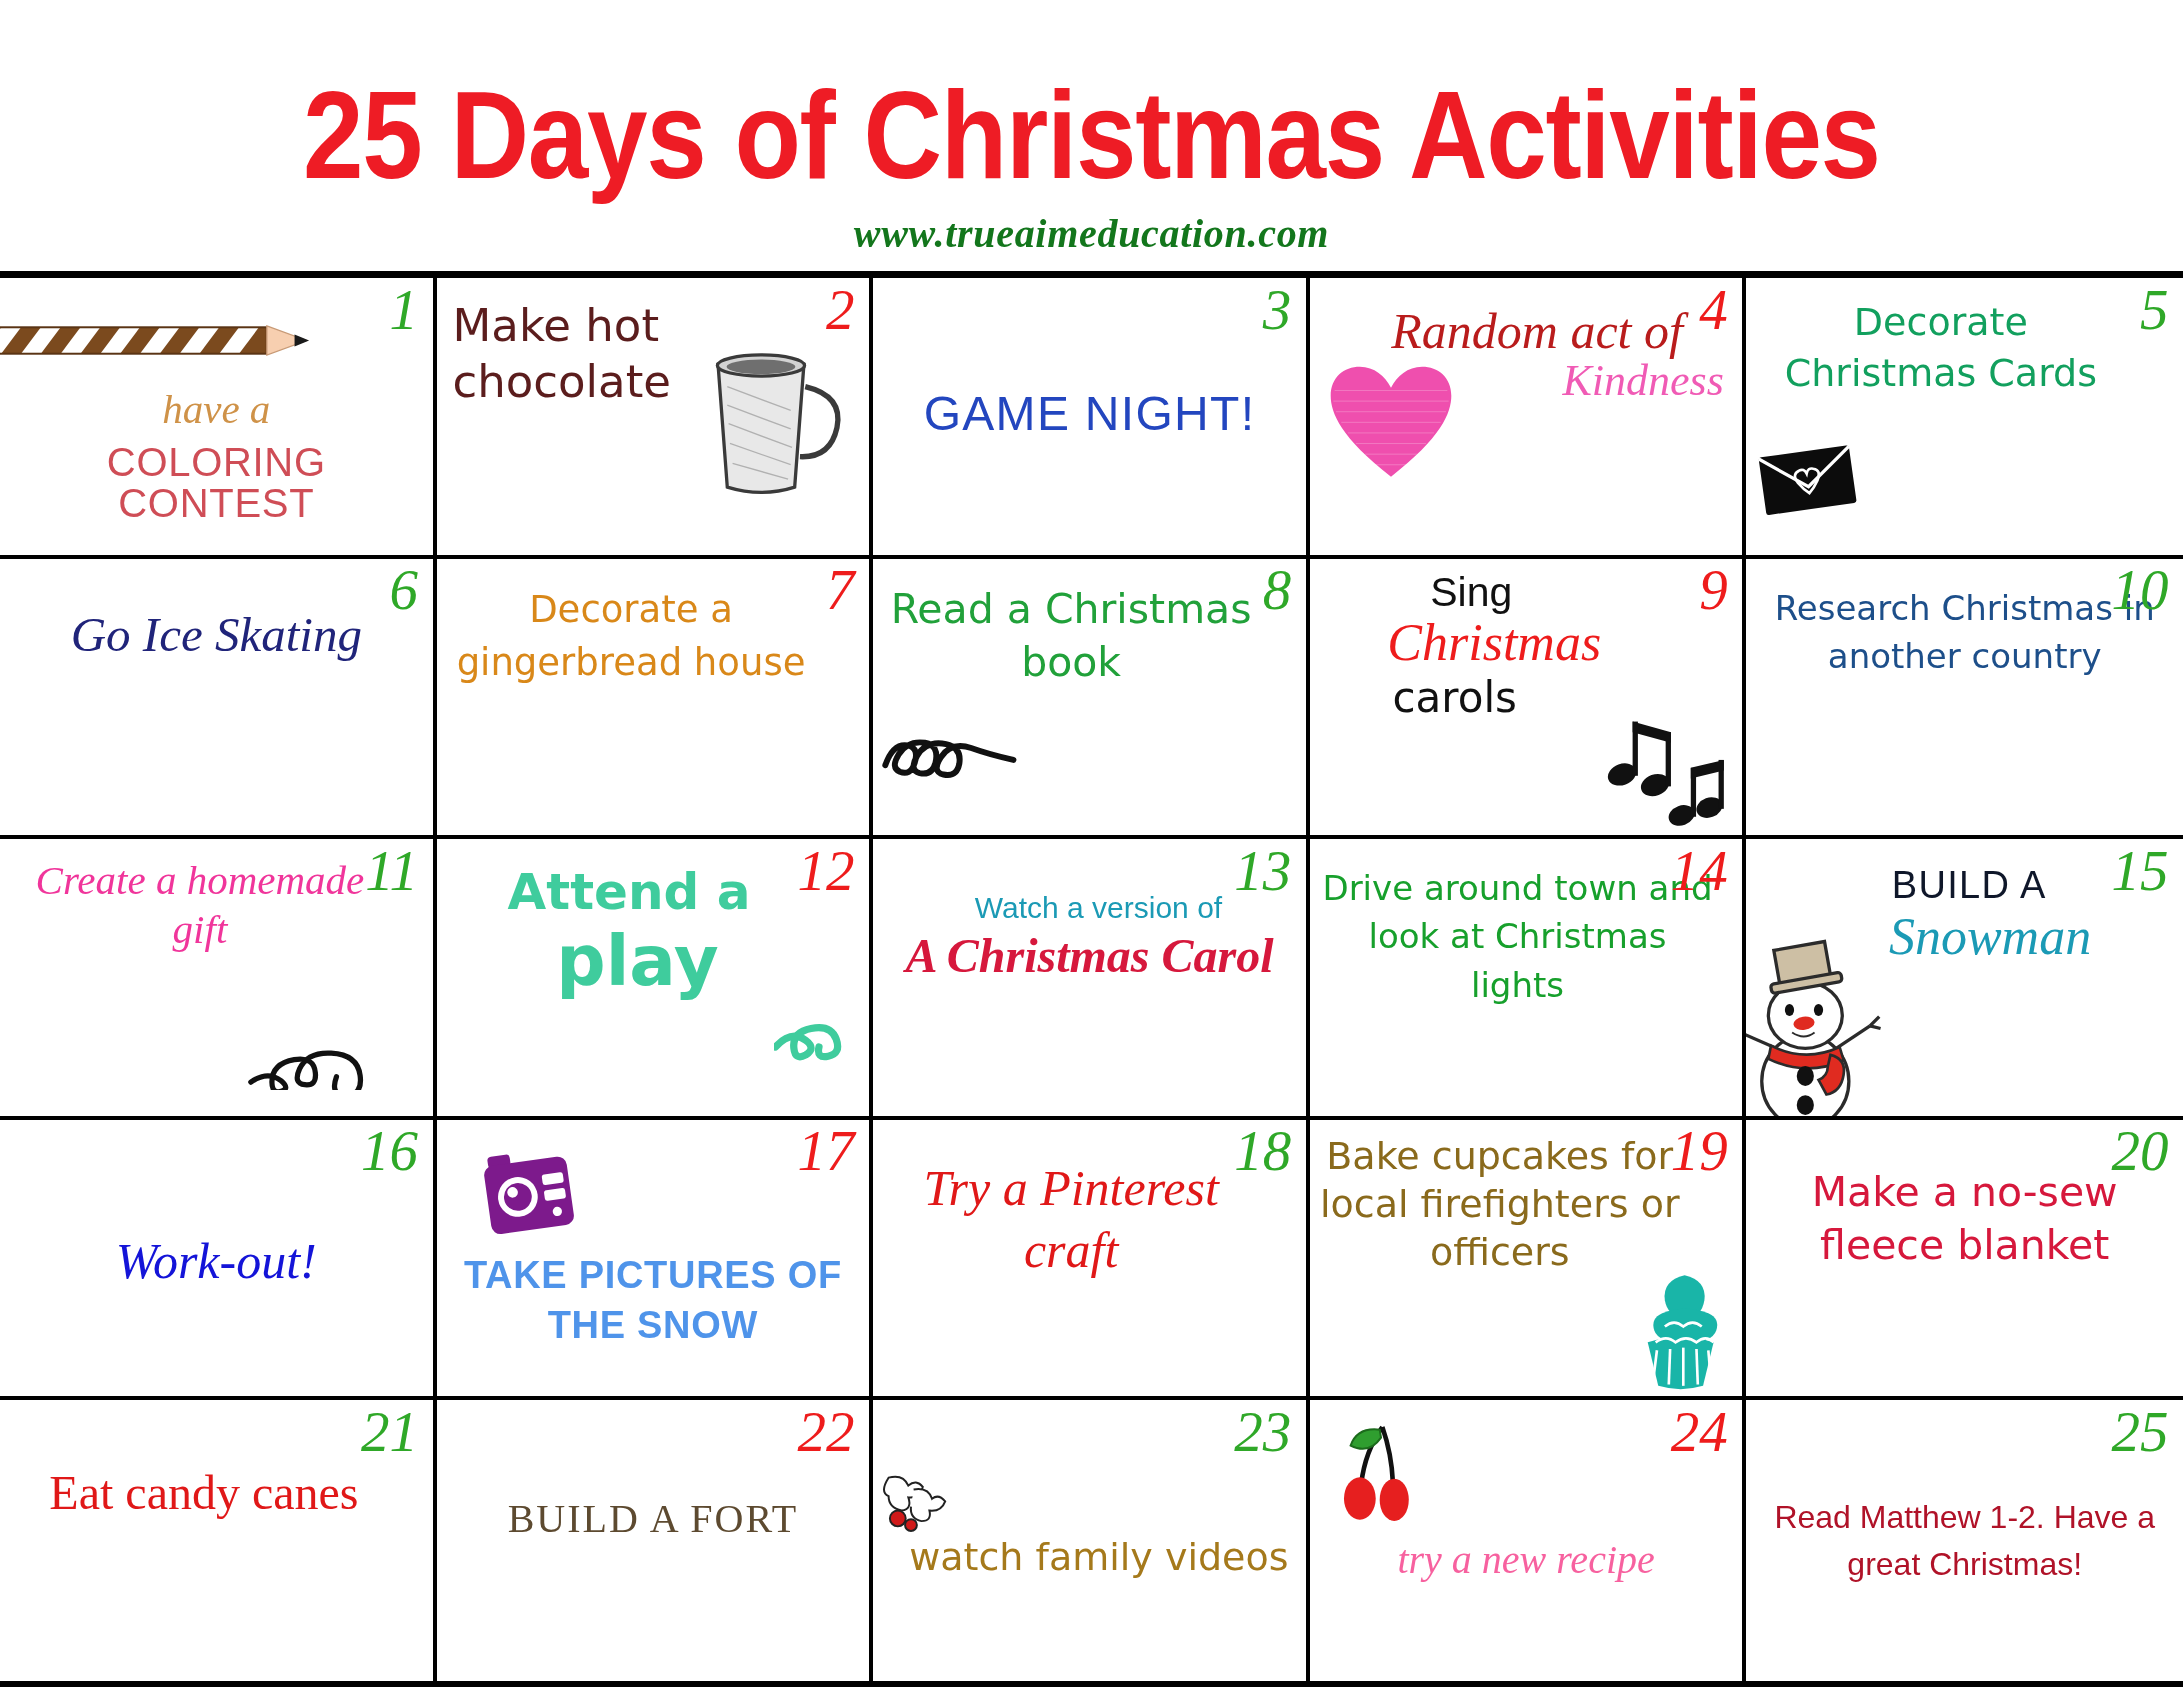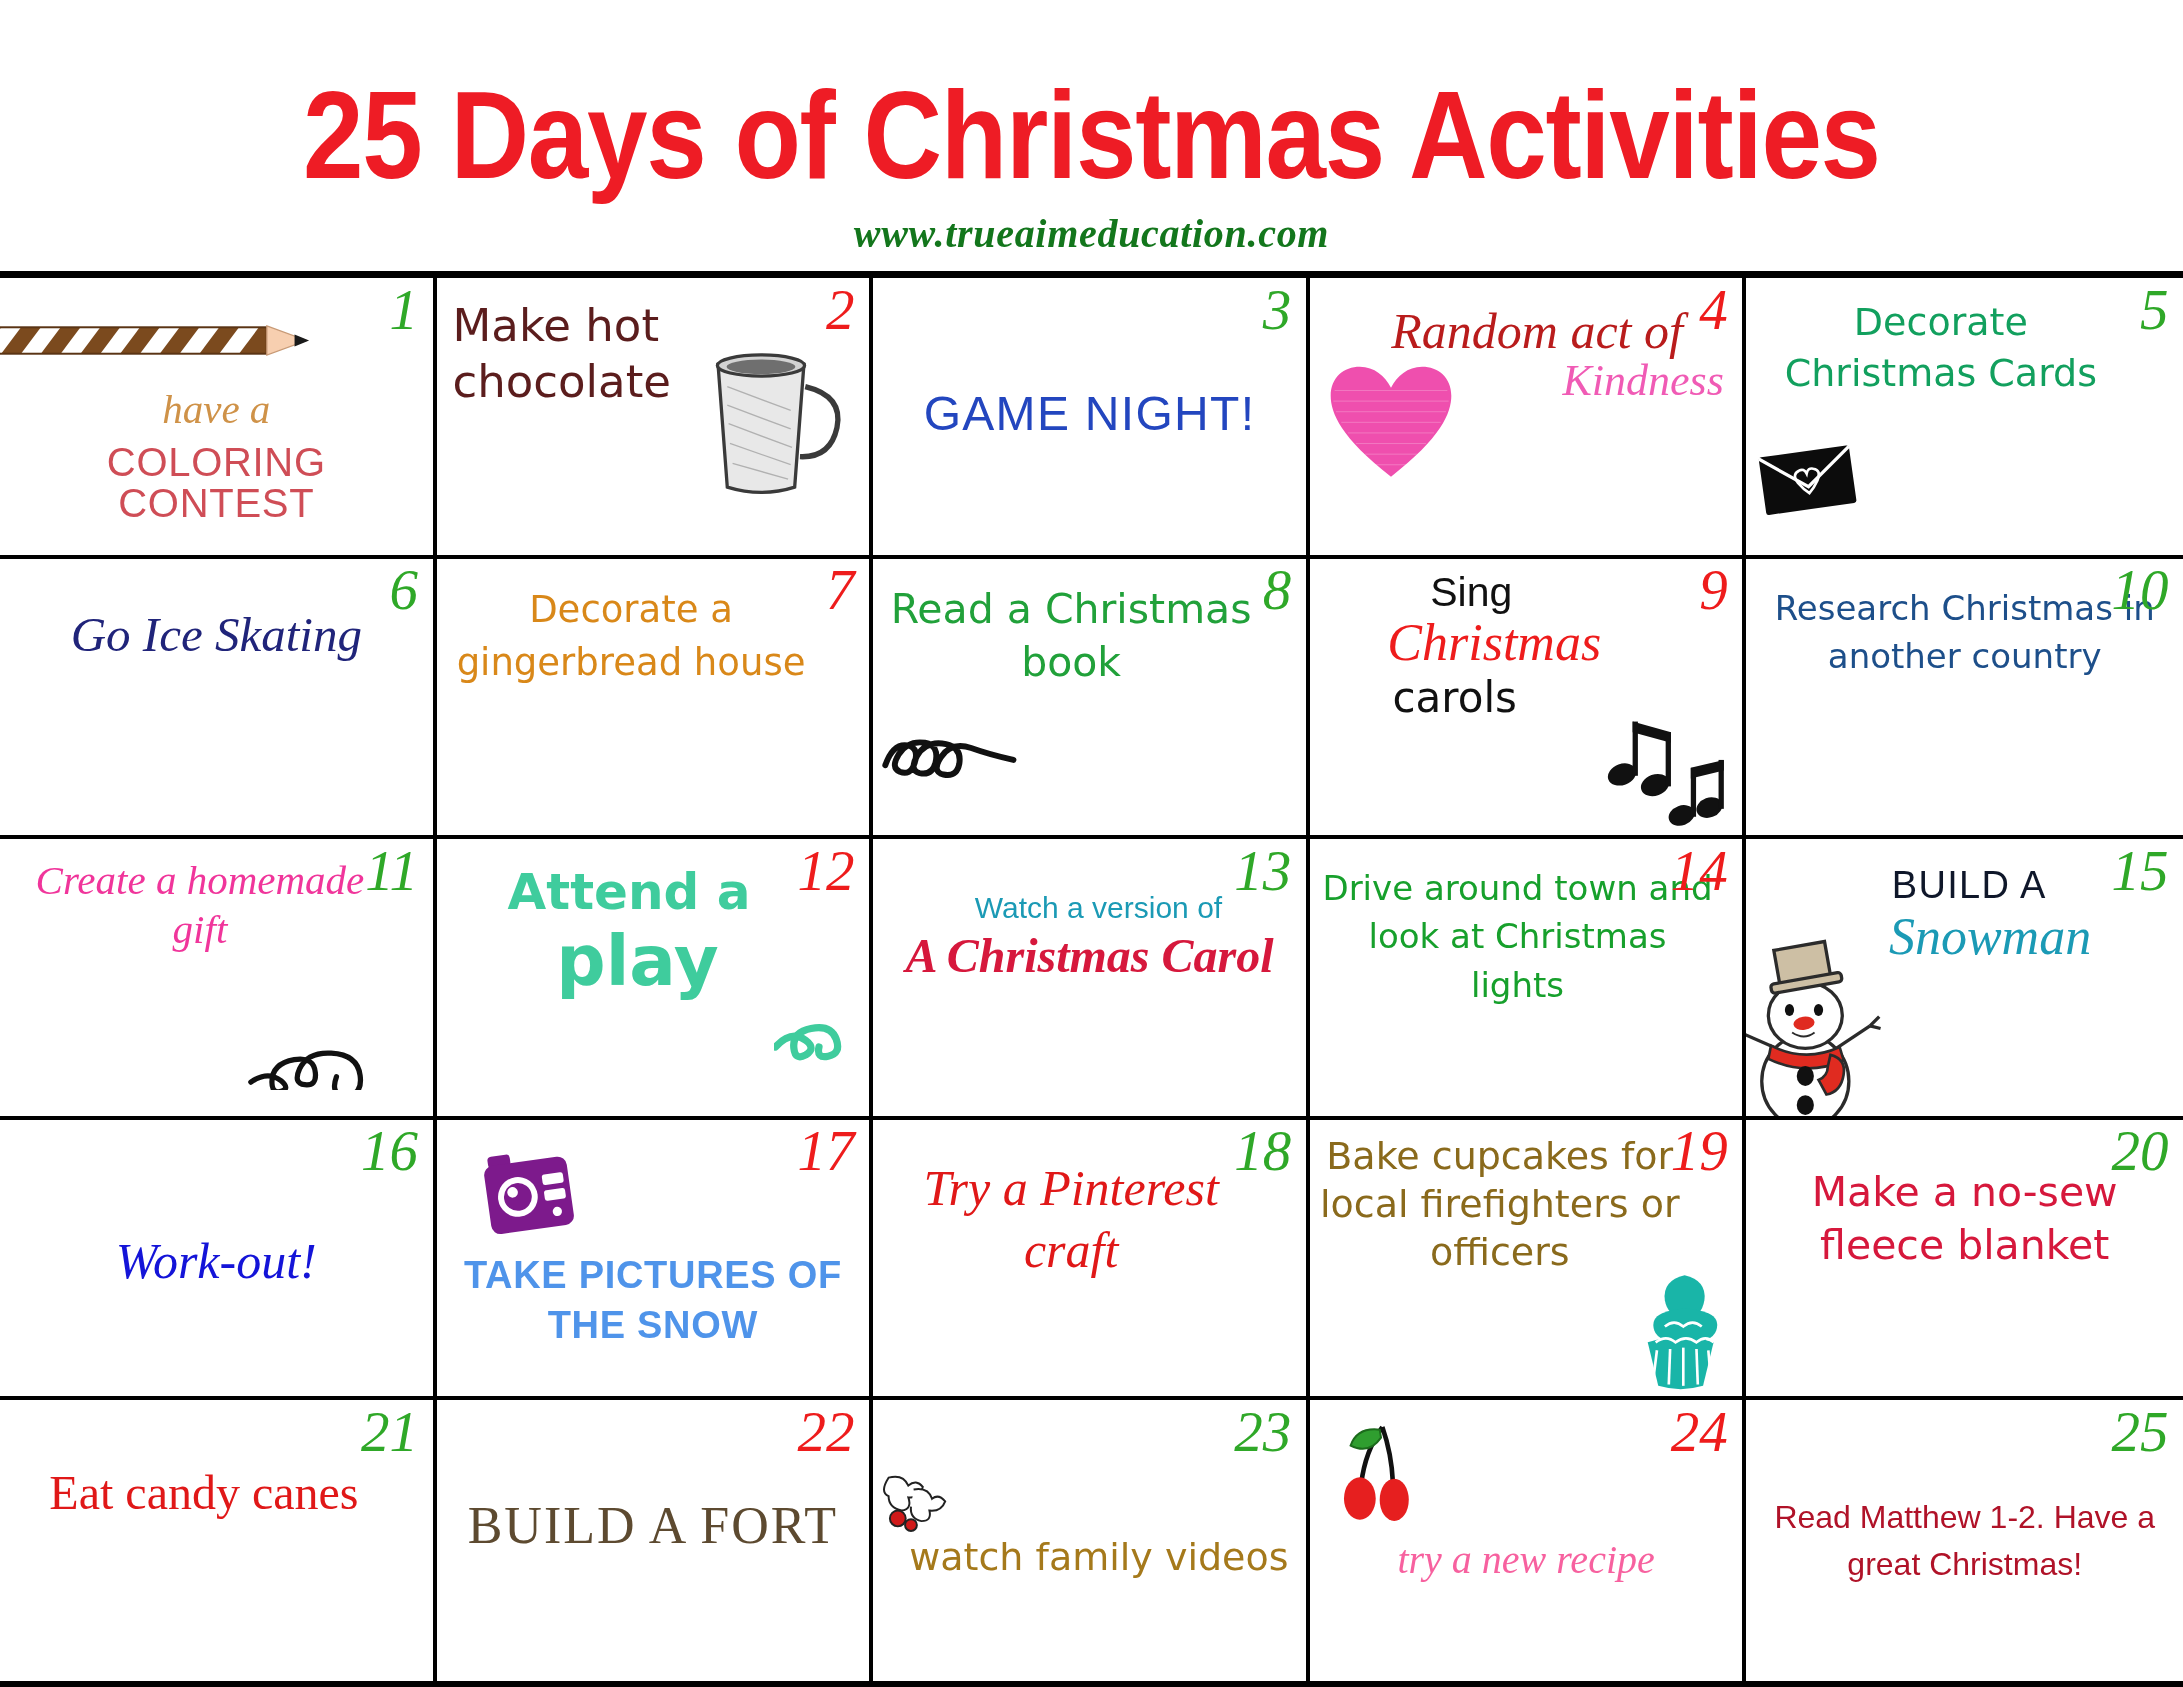--- a/index.html
+++ b/index.html
@@ -127,21 +127,21 @@
   #c17 .l1{top:130px;font-size:38px;color:#4f94ea;font-family:"Liberation Sans",sans-serif;font-weight:bold;line-height:1.32;letter-spacing:0.7px;}
   
   #c18 .l1{top:37px;font-size:50px;color:#e01818;font-family:"Liberation Serif",serif;font-style:italic;line-height:1.25;padding-right:46px;}
   
   #c19 .l1{top:12px;font-size:38px;color:#8a6a1c;font-family:"DejaVu Sans",sans-serif;line-height:1.27;padding-right:62px;}
   
   #c20 .l1{top:46px;font-size:41px;color:#d6183c;font-family:"DejaVu Sans",sans-serif;line-height:1.3;text-align:center;}
   
   #c21 .l1{top:64px;font-size:48px;color:#e01818;font-family:"Liberation Serif",serif;line-height:1.2;padding-right:34px;}
   
-  #c22 .l1{top:99px;font-size:52px;color:#5d4a30;font-family:"Liberation Serif",serif;letter-spacing:2px;}
+  #c22 .l1{top:99px;font-size:40px;color:#5d4a30;font-family:"Liberation Serif",serif;letter-spacing:2px;}
   
   #c23 .l1{top:138px;font-size:38px;color:#a5791b;font-family:"DejaVu Sans",sans-serif;padding-left:28px;}
   
   #c24 .l1{top:140px;font-size:40px;color:#f7619f;font-family:"Liberation Serif",serif;font-style:italic;}
   
   #c25 .l1{top:94px;font-size:32px;color:#b01228;font-family:"Liberation Sans",sans-serif;line-height:1.45;}
 
   
   .icon{position:absolute;z-index:2;}
 

